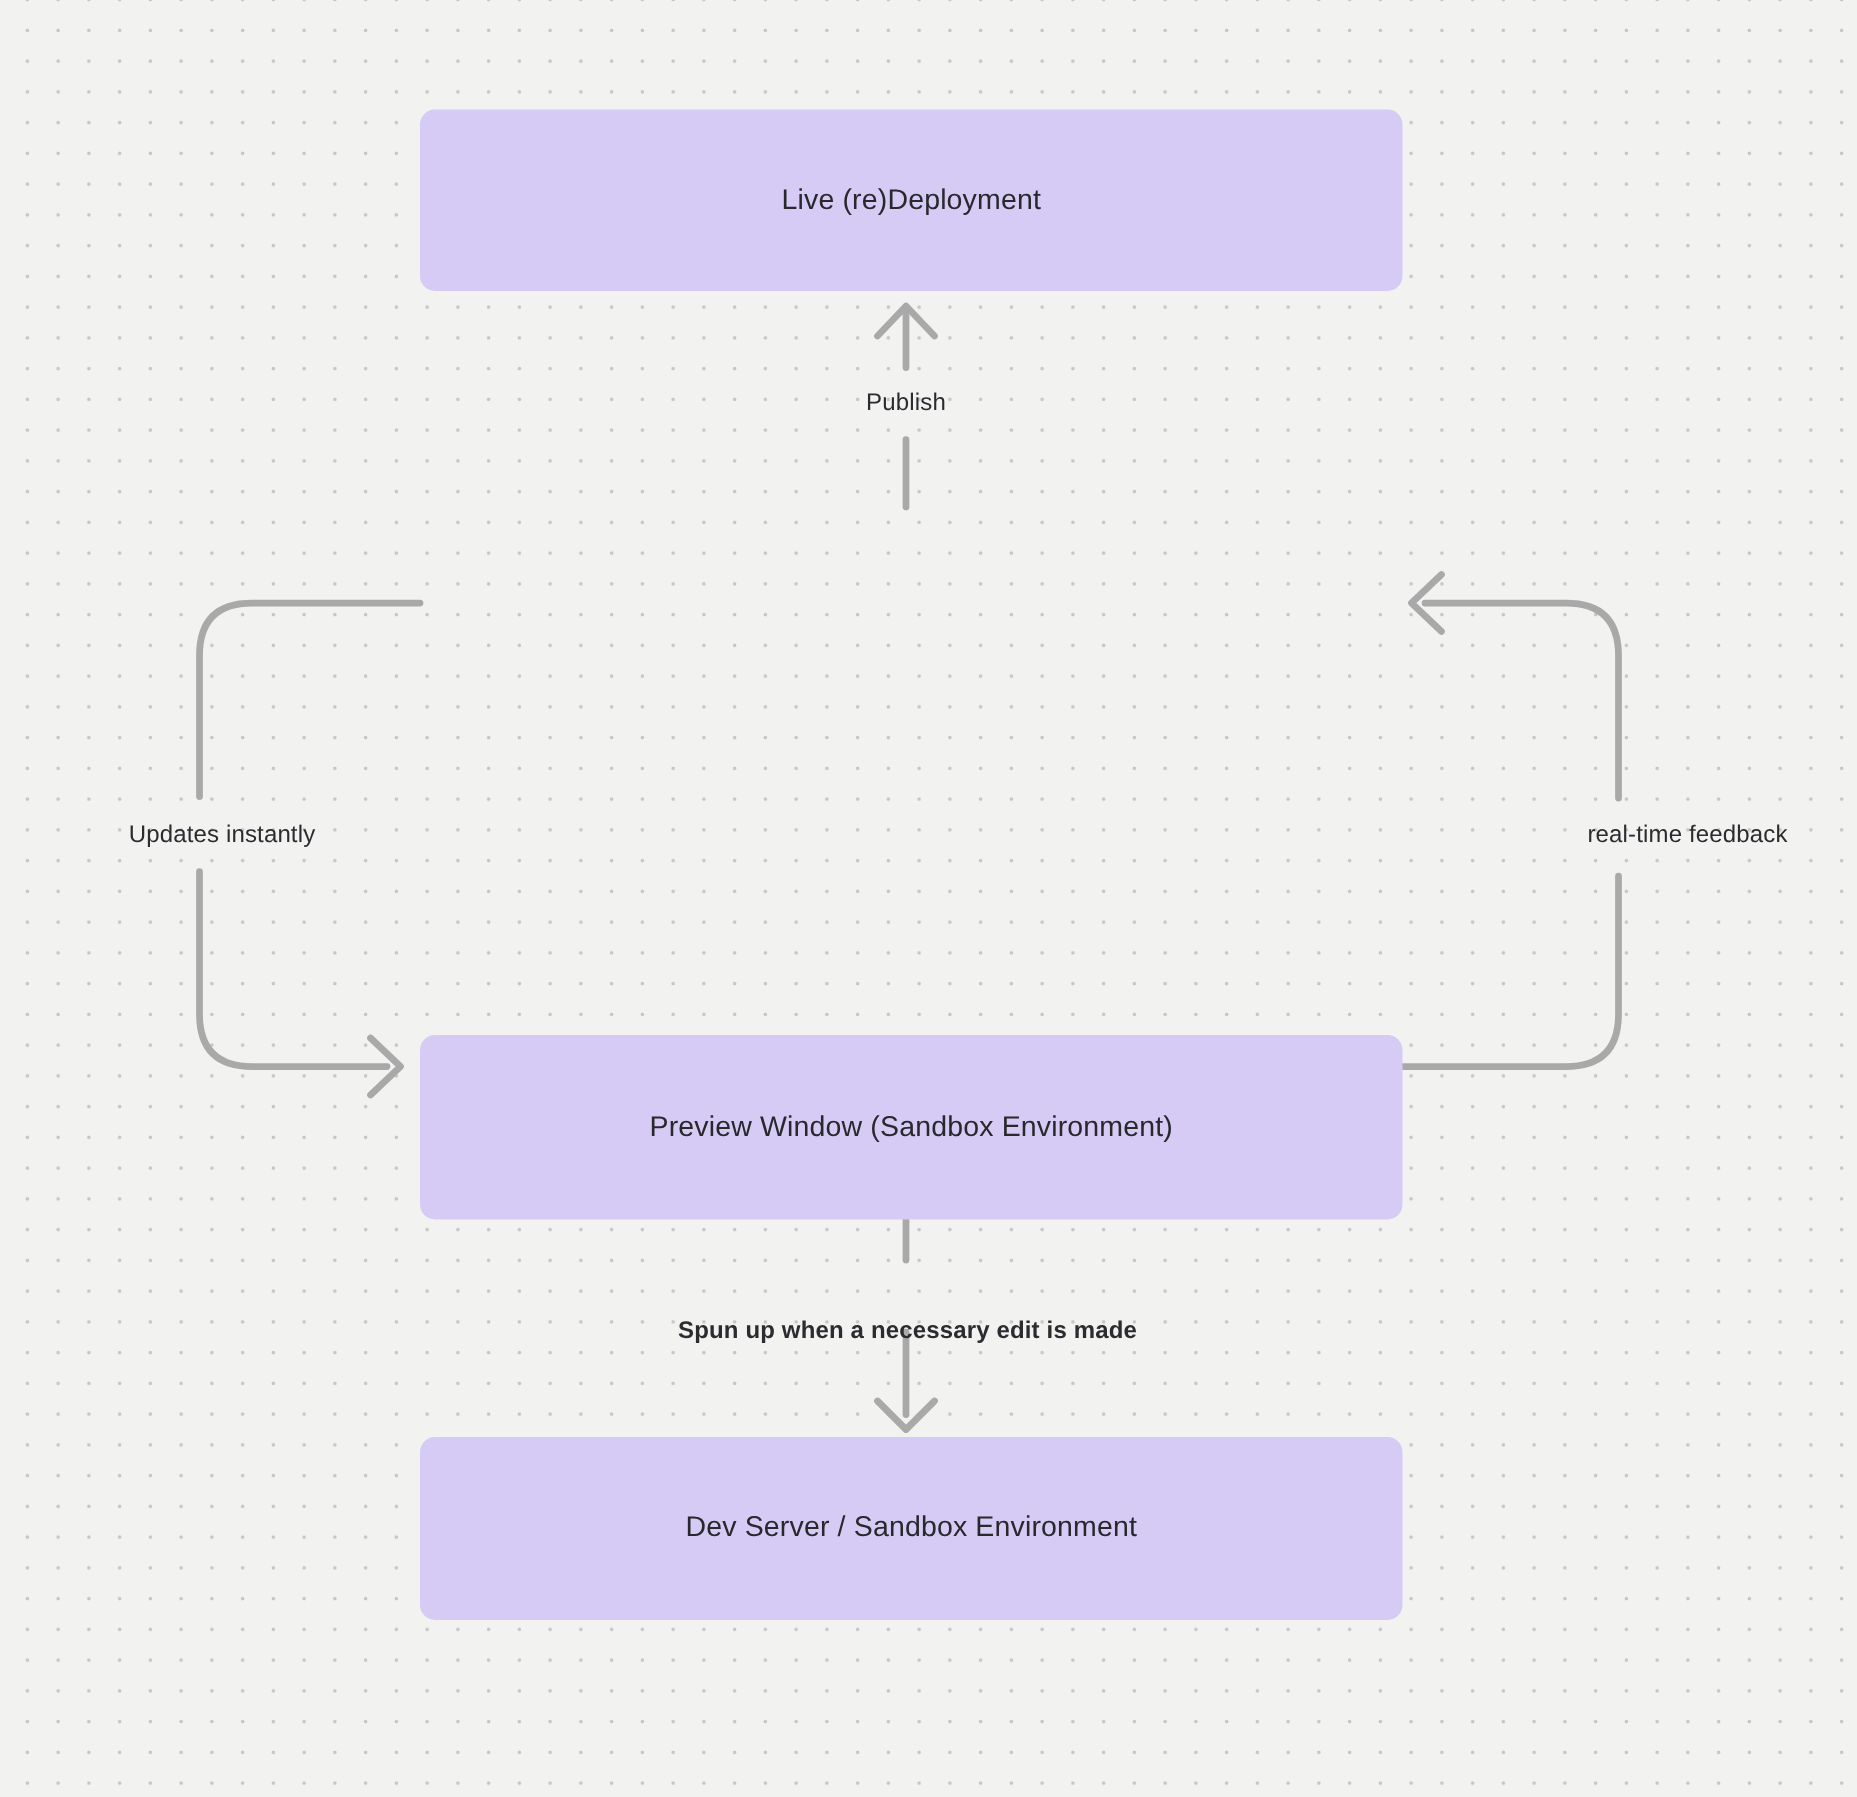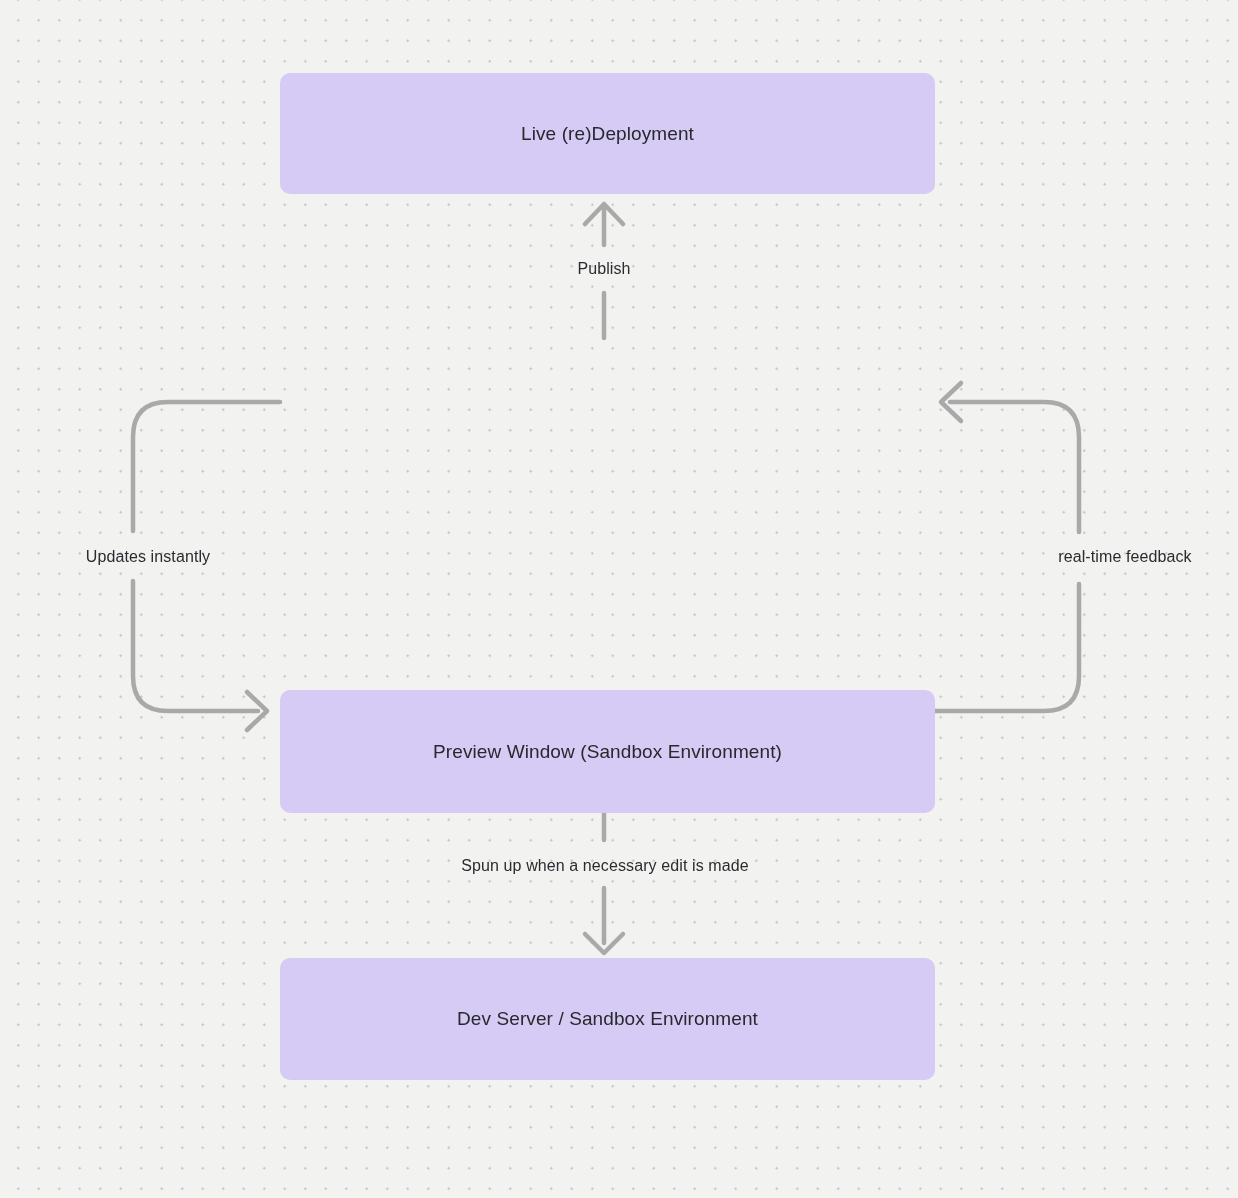--- a/index.html
+++ b/index.html
@@ -54,21 +54,21 @@
     position: absolute;
     transform: translate(-50%, -50%);
     font-size: 16px;
     color: #2c2c30;
     white-space: nowrap;
     letter-spacing: 0.1px;
   }
   .label-publish  { left: 604px;  top: 269px; }
   .label-updates  { left: 148px;  top: 557px; }
   .label-feedback { left: 1078px; top: 557px; margin-left: 47px; }
-  .label-spunup   { left: 605px;  top: 866px; }
+  .label-spunup   { left: 605px;  top: 888px; font-weight: bold; }
 </style>
 </head>
 <body>
 
 <div class="canvas">
 
   <svg class="edges-svg" viewBox="0 0 1238 1198" xmlns="http://www.w3.org/2000/svg">
 
     <g>
       <path d="M604 206 V245 M604 293 V338"></path>

